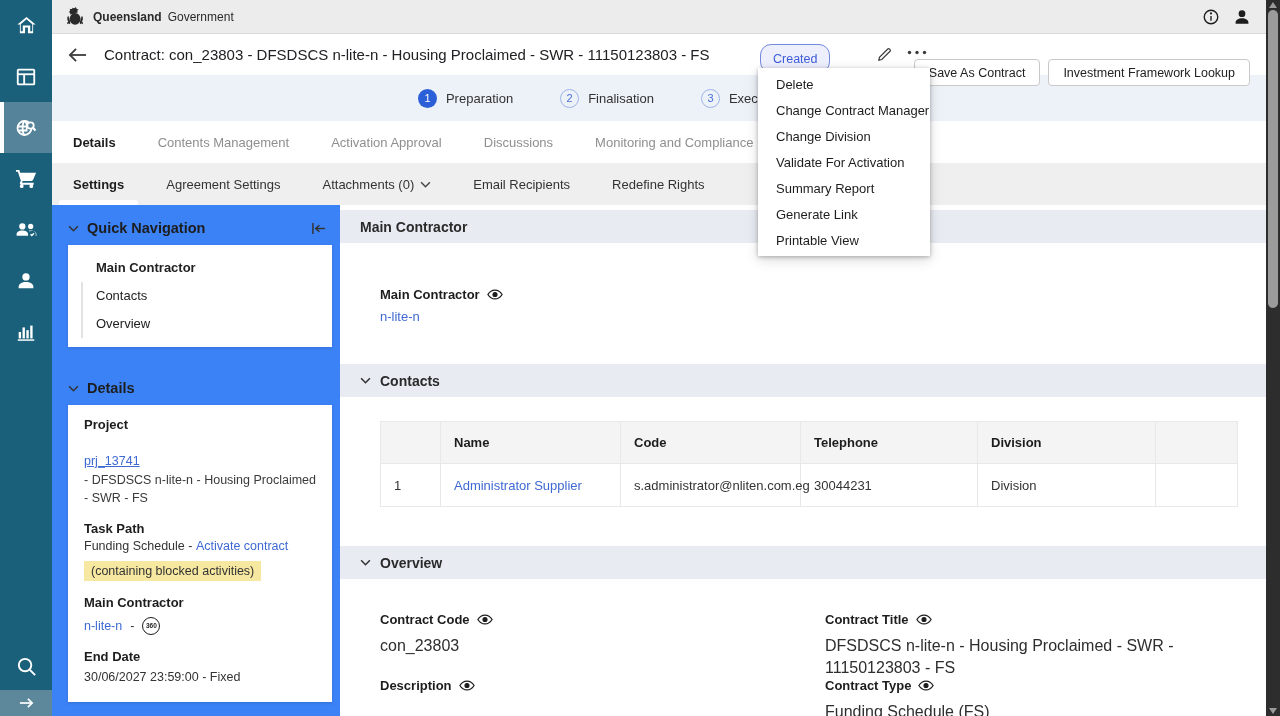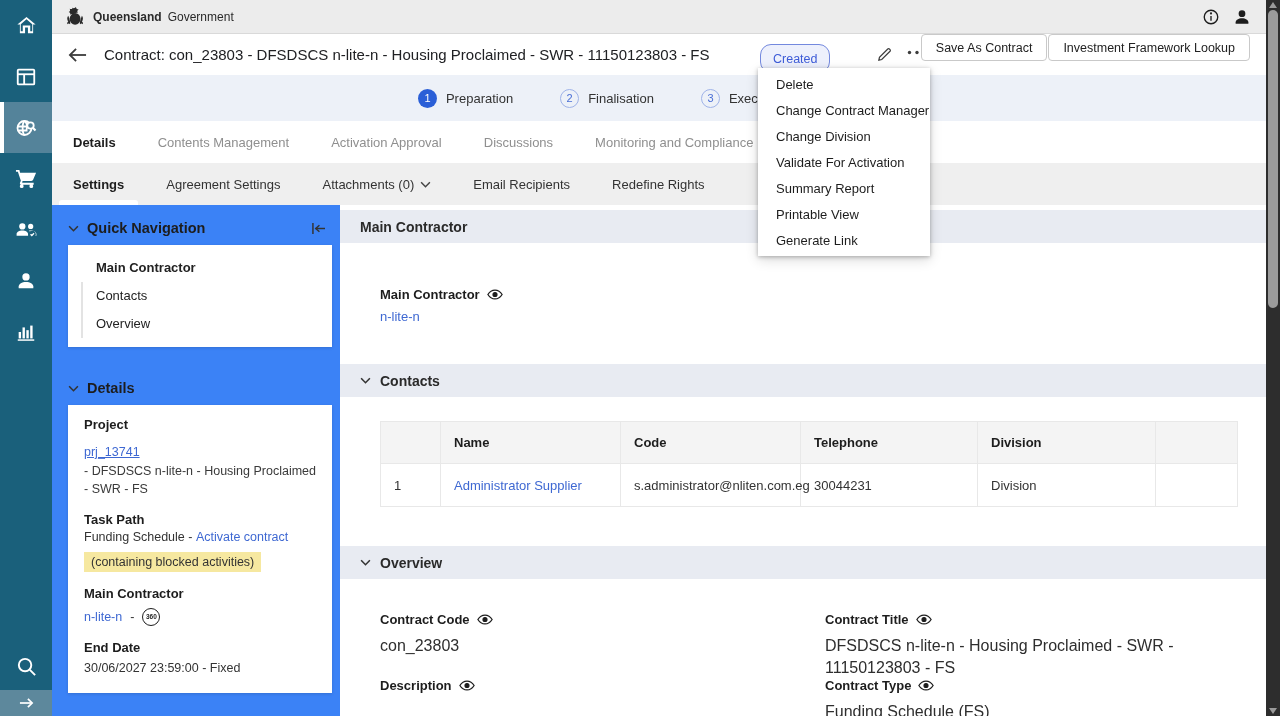--- a/index.html
+++ b/index.html
@@ -33,21 +33,21 @@
   
   .page { position:absolute; left:52px; top:34px; width:1214px; height:682px; background:#fff; }
 
   .page-header { position:relative; height:41px; background:#fff; display:flex; align-items:center; }
   .back-btn { margin-left:16px; color:#3c3c3c; display:flex; }
   .page-title { margin-left:17px; font-size:15px; font-weight:500; color:#202124; white-space:nowrap; }
   .status-pill { position:absolute; left:708px; top:10px; height:29px; padding:0 12px; display:flex; align-items:center;
     border:1px solid #7388de; border-radius:11px; background:#edf0fc; color:#3d5bd7; font-size:12.5px; }
   .pencil-btn { position:absolute; left:824px; top:12px; color:#3c3c3c; cursor:pointer; }
   .more-btn { position:absolute; left:855px; top:16px; color:#3c3c3c; cursor:pointer; }
-  .hdr-buttons { position:absolute; right:16px; top:0; display:flex; gap:1px; }
+  .hdr-buttons { position:absolute; right:16px; top:25px; display:flex; gap:8px; }
   .hbtn { height:27px; border:1px solid #c9c9c9; border-radius:4px; background:#fff; padding:0 14px;
     font-size:12.5px; color:#222; font-family:inherit; display:flex; align-items:center; cursor:pointer; }
 
   
   .stepper { height:46px; background:#edf1f8; display:flex; align-items:center; justify-content:center; }
   .stepper-inner { display:flex; gap:47px; position:relative; left:-57px; }
   .step { display:flex; align-items:center; gap:9px; font-size:13px; color:#333; }
   .step-circle { width:19px; height:19px; border-radius:50%; display:flex; align-items:center; justify-content:center; font-size:11px; }
   .step.active .step-circle { background:#2a5fd7; color:#fff; }
   .step.upcoming .step-circle { border:1px solid #9fb3e8; color:#4a6fd6; background:transparent; }
@@ -73,21 +73,21 @@
   .collapse-btn { margin-left:auto; margin-right:6px; color:#333; cursor:pointer; }
   .card { width:264px; background:#fff; margin-top:9px; box-shadow:0 1px 3px rgba(0,0,0,.14); }
   .qcard { padding:9px 0; }
   .qitem { position:relative; padding:6px 12px 7px 28px; font-size:13px; color:#222; cursor:pointer; }
   .qitem.active { font-weight:700; }
   .qitem.lined::before { content:""; position:absolute; left:13px; top:0; bottom:0; width:2px; background:#e3e3e3; }
   .details-hdr { margin-top:33px; }
   .dcard { padding:12px 16px 18px; font-size:12.5px; color:#333; }
   .dlabel { font-weight:700; font-size:13px; color:#1d1d1d; margin-top:14px; }
   .dlabel.first { margin-top:0; }
-  .dlink { color:#3e68d2; text-decoration:none; margin-top:13px; display:inline-block; cursor:pointer; }
+  .dlink { color:#3e68d2; text-decoration:none; margin-top:22px; display:inline-block; cursor:pointer; }
   .dlink.underlined { text-decoration:underline; }
   .dtext { margin-top:4px; line-height:1.4; color:#3a3a3a; }
   .taskline { margin-top:2px; line-height:1.4; }
   .warn-badge { display:inline-block; margin-top:5px; background:#f6e8a0; padding:3px 7px; color:#333; }
   .contractor-line { margin-top:7px; display:flex; align-items:center; gap:8px; }
   .badge-360 { width:18px; height:18px; border:1.6px solid #1d1d1d; border-radius:50%; display:flex; align-items:center;
     justify-content:center; font-size:6.5px; font-weight:700; color:#1d1d1d; background:#fff; }
   .dvalue { margin-top:6px; color:#333; }
 
   .main { flex:1; background:#fff; overflow:hidden; }
@@ -479,15 +479,15 @@
     </section>
   </div>
 </main>
 
 <div class="menu">
   <div class="menu-item">Delete</div>
   <div class="menu-item">Change Contract Manager</div>
   <div class="menu-item">Change Division</div>
   <div class="menu-item">Validate For Activation</div>
   <div class="menu-item">Summary Report</div>
+  <div class="menu-item">Generate Link</div>
   <div class="menu-item">Printable View</div>
-  <div class="menu-item">Generate Link</div>
 </div>
 
 </body></html>

